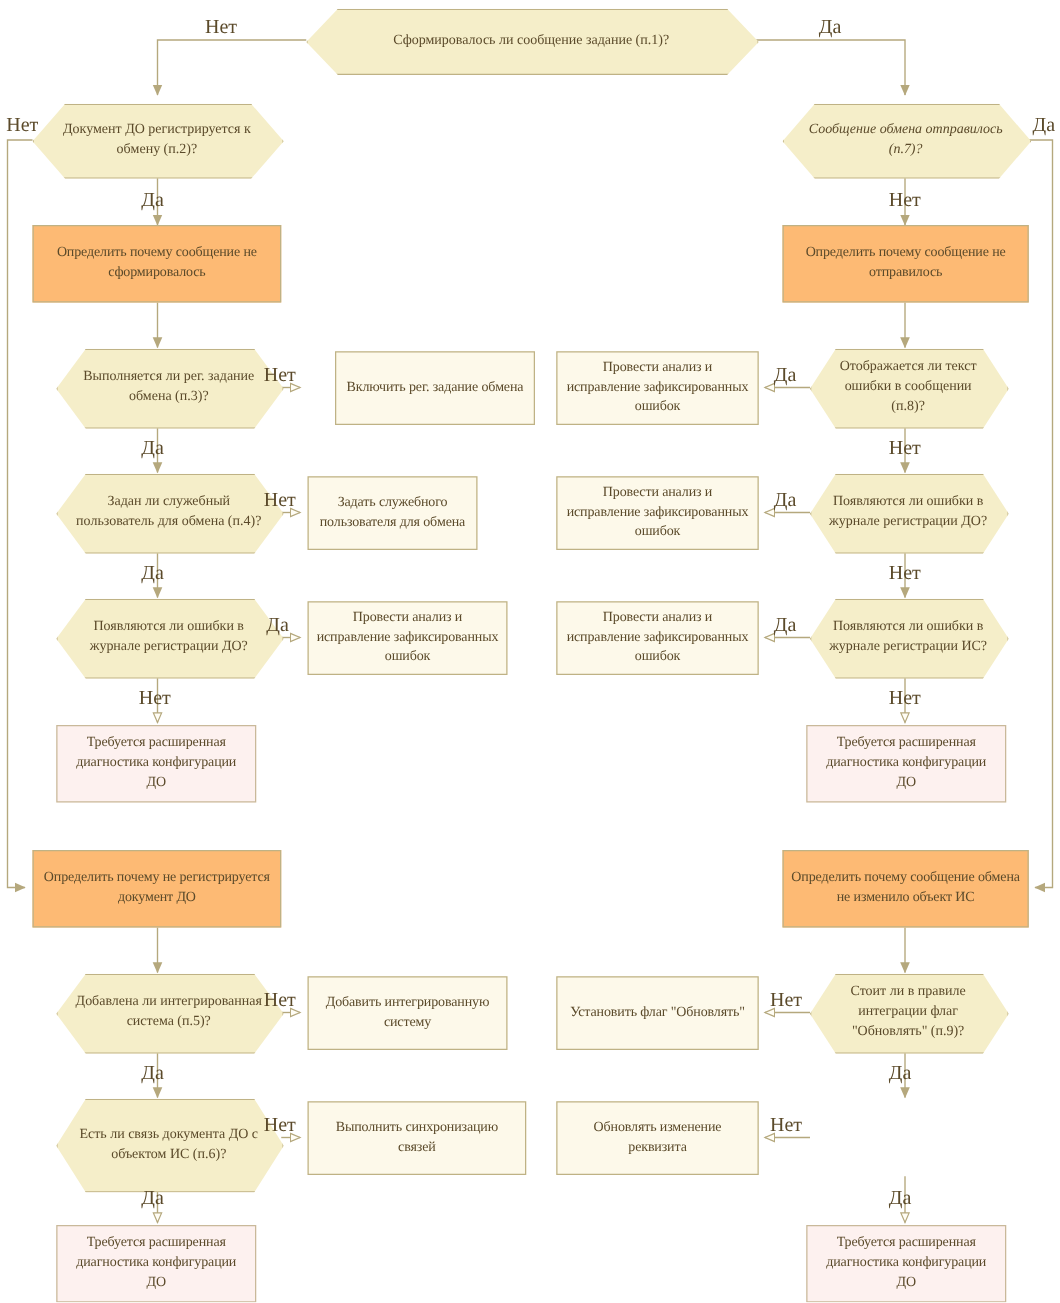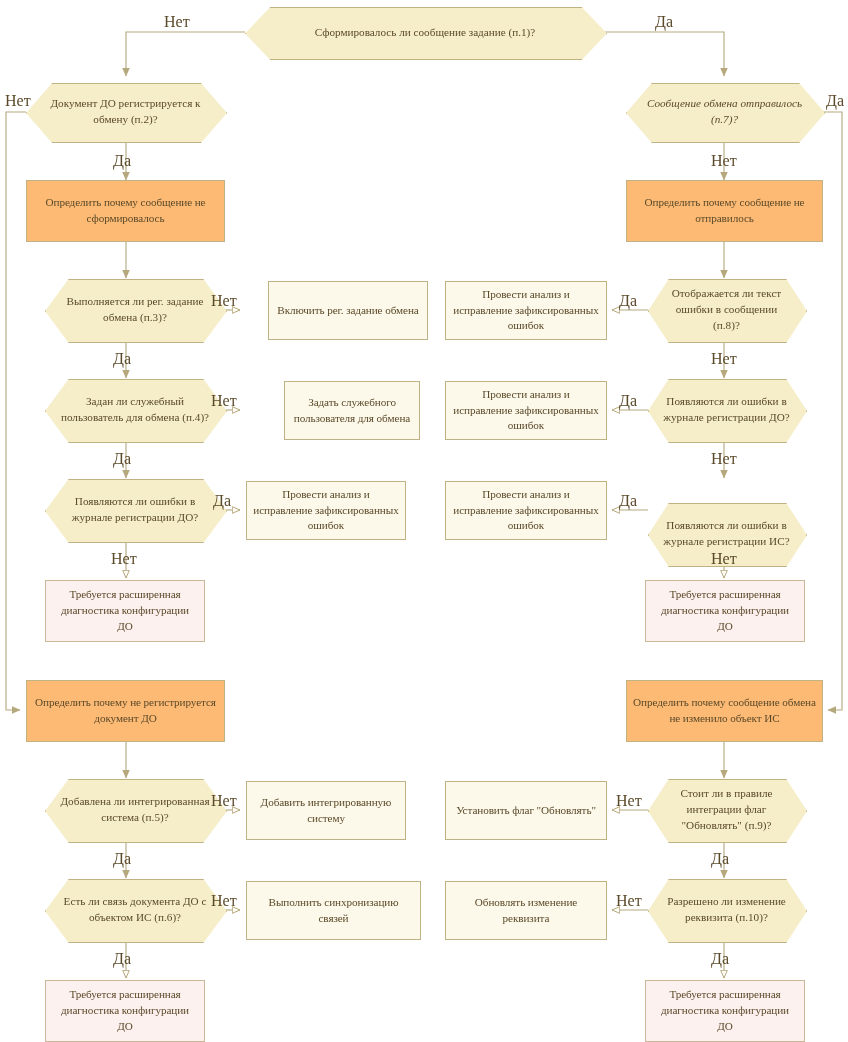--- a/index.html
+++ b/index.html
@@ -191,21 +191,21 @@
 
   <div class="hexwrap" style="left:45px;top:379px;width:180px;height:62px;">
     <div class="hexbg hex"></div>
     <div class="hextext">
         <span>Задан ли служебный пользователь для обмена (п.4)?</span>
       </div>
   </div>
   <div class="edge-label" style="left:211px;top:392px;">Нет</div>
   <div class="edge-label" style="left:113px;top:450px;">Да</div>
 
-  <div class="node rect-light" style="left:246px;top:381px;width:136px;height:59px;margin-left:38px;">
+  <div class="node rect-light" style="left:246px;top:381px;width:136px;height:59px;">
     <span>Задать служебного пользователя для обмена</span>
   </div>
 
   <div class="hexwrap" style="left:45px;top:479px;width:180px;height:62px;">
     <div class="hexbg hex"></div>
     <div class="hextext">
         <span>Появляются ли ошибки в журнале регистрации ДО?</span>
       </div>
   </div>
   <div class="edge-label" style="left:213px;top:492px;">Да</div>
@@ -229,21 +229,21 @@
         <span>Добавлена ли интегрированная система (п.5)?</span>
       </div>
   </div>
   <div class="edge-label" style="left:211px;top:792px;">Нет</div>
   <div class="edge-label" style="left:113px;top:850px;">Да</div>
 
   <div class="node rect-light" style="left:246px;top:781px;width:160px;height:59px;">
     <span>Добавить интегрированную систему</span>
   </div>
 
-  <div class="hexwrap" style="left:45px;top:879px;width:180px;height:62px;">
+  <div class="hexwrap" style="left:45px;top:879px;width:180px;height:73px;">
     <div class="hexbg hex"></div>
     <div class="hextext">
         <span>Есть ли связь документа ДО с объектом ИС (п.6)?</span>
       </div>
   </div>
   <div class="edge-label" style="left:211px;top:892px;">Нет</div>
   <div class="edge-label" style="left:113px;top:950px;">Да</div>
 
   <div class="node rect-light" style="left:246px;top:881px;width:175px;height:59px;">
     <span>Выполнить синхронизацию связей</span>
@@ -285,21 +285,21 @@
         <span>Появляются ли ошибки в журнале регистрации ДО?</span>
       </div>
   </div>
   <div class="edge-label" style="left:619px;top:392px;">Да</div>
   <div class="edge-label" style="left:711px;top:450px;">Нет</div>
 
   <div class="node rect-light" style="left:445px;top:381px;width:162px;height:59px;">
     <span>Провести анализ и исправление зафиксированных ошибок</span>
   </div>
 
-  <div class="hexwrap" style="left:648px;top:479px;width:157px;height:62px;margin-top:24px;">
+  <div class="hexwrap" style="left:648px;top:479px;width:157px;height:62px;">
     <div class="hexbg hex"></div>
     <div class="hextext">
         <span>Появляются ли ошибки в журнале регистрации ИС?</span>
       </div>
   </div>
   <div class="edge-label" style="left:619px;top:492px;">Да</div>
   <div class="edge-label" style="left:711px;top:550px;">Нет</div>
 
   <div class="node rect-light" style="left:445px;top:481px;width:162px;height:59px;">
     <span>Провести анализ и исправление зафиксированных ошибок</span>
@@ -319,26 +319,20 @@
         <span>Стоит ли в правиле интеграции флаг "Обновлять" (п.9)?</span>
       </div>
   </div>
   <div class="edge-label" style="left:616px;top:792px;">Нет</div>
   <div class="edge-label" style="left:711px;top:850px;">Да</div>
 
   <div class="node rect-light" style="left:445px;top:781px;width:162px;height:59px;">
     <span>Установить флаг "Обновлять"</span>
   </div>
 
-  <div class="hexwrap" style="left:648px;top:879px;width:157px;height:62px;">
-    <div class="hexbg hex"></div>
-    <div class="hextext">
-        <span>Разрешено ли изменение реквизита (п.10)?</span>
-      </div>
-  </div>
   <div class="edge-label" style="left:616px;top:892px;">Нет</div>
   <div class="edge-label" style="left:711px;top:950px;">Да</div>
 
   <div class="node rect-light" style="left:445px;top:881px;width:162px;height:59px;">
     <span>Обновлять изменение реквизита</span>
   </div>
 
   <div class="node rect-pink" style="left:645px;top:980px;width:160px;height:62px;">
     <span>Требуется расширенная диагностика конфигурации ДО</span>
   </div>

